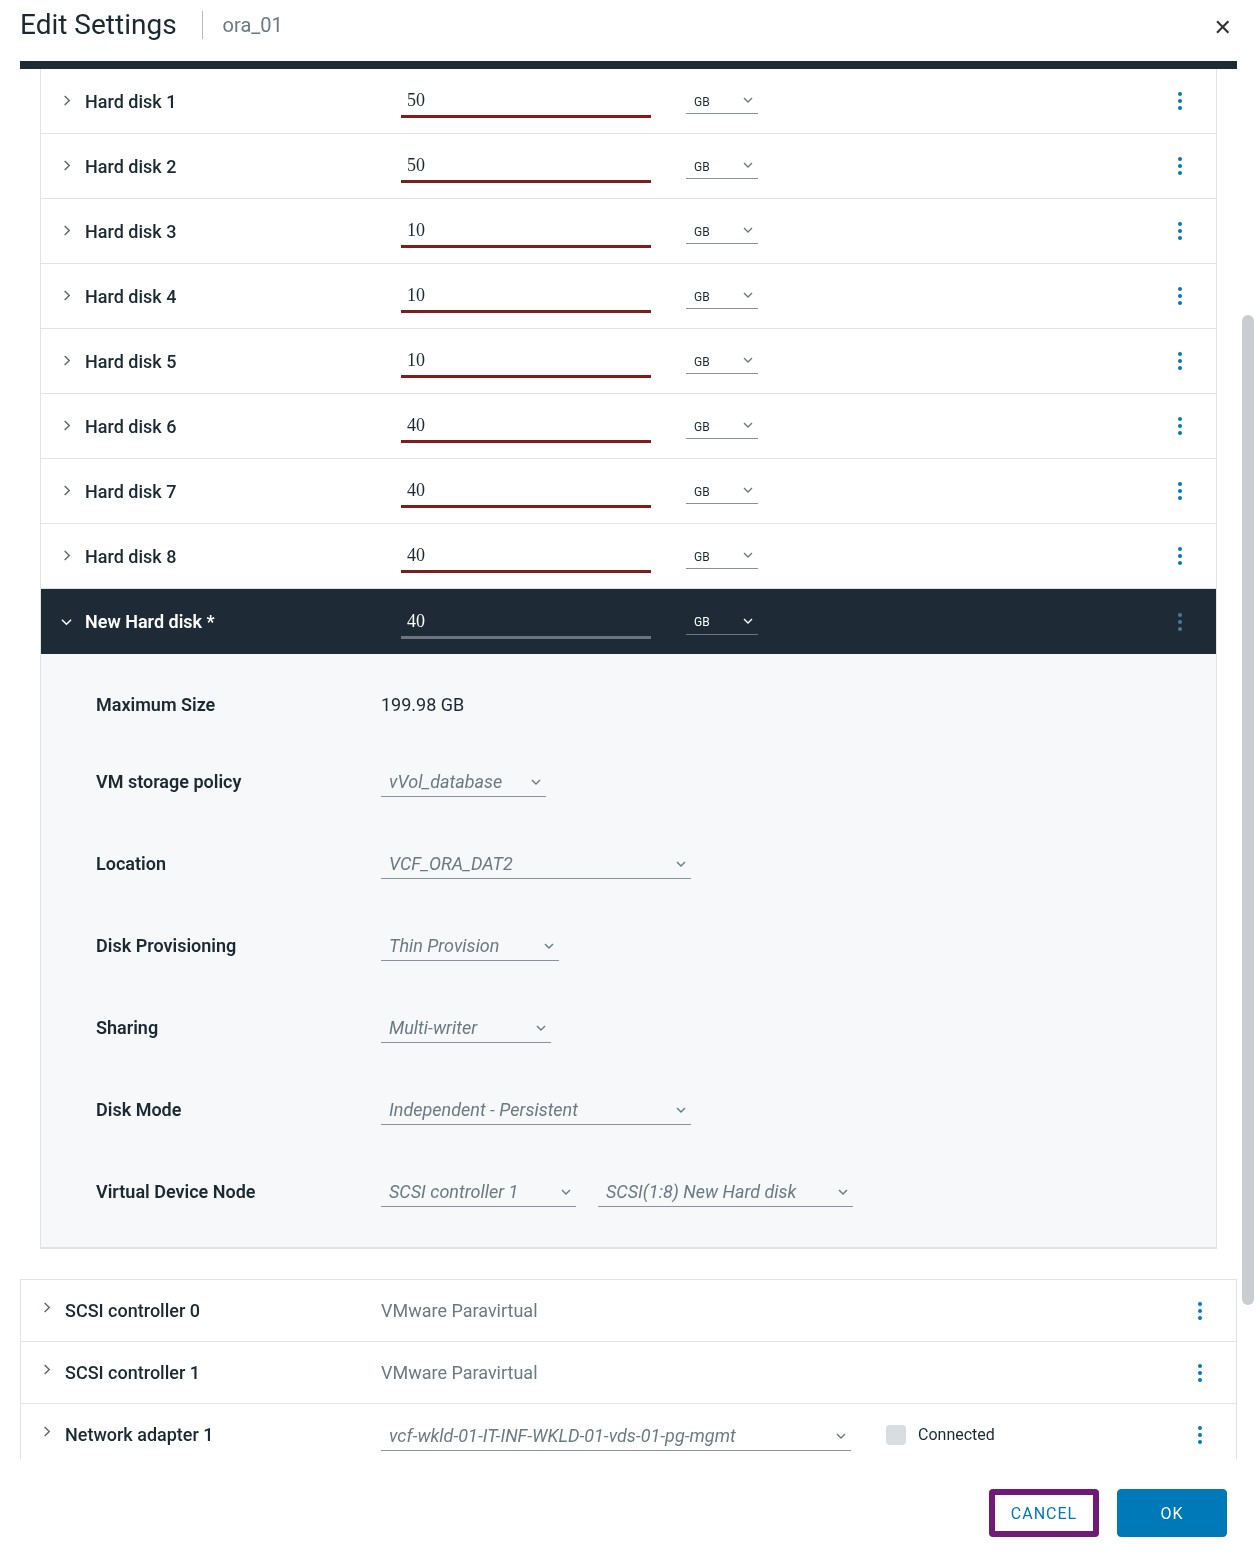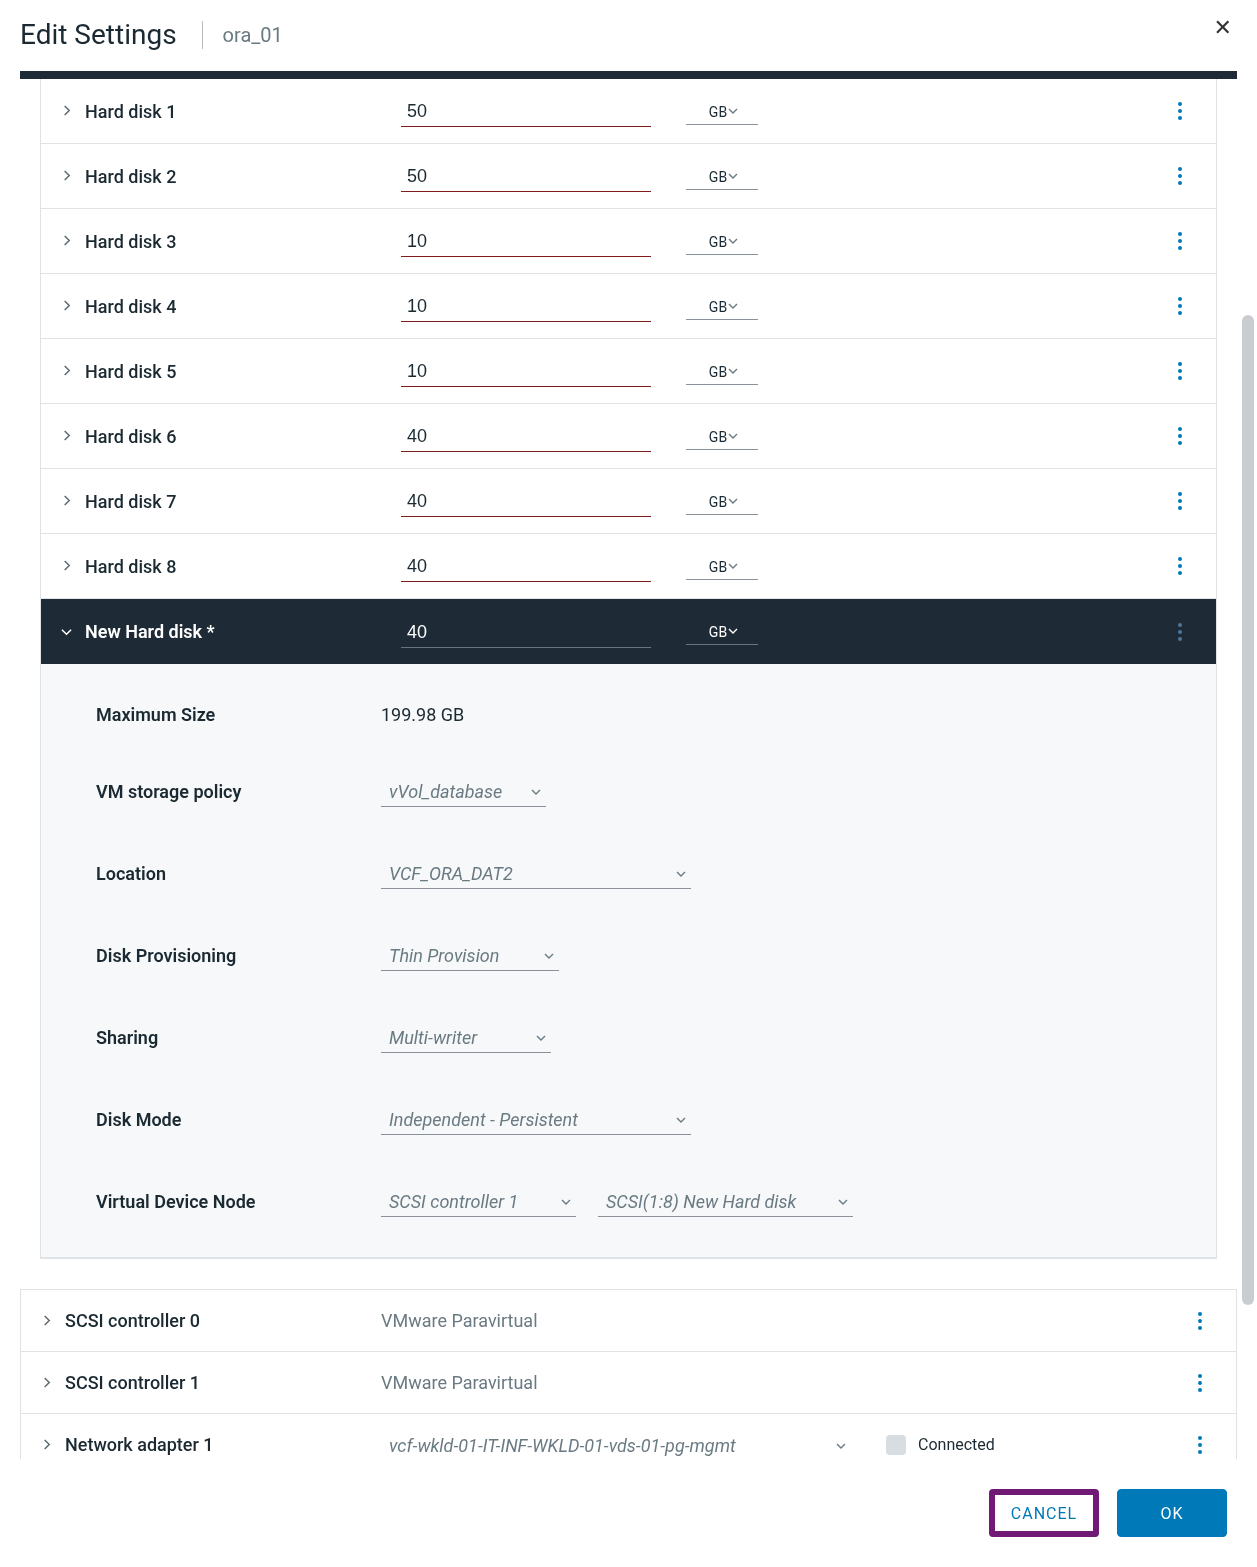--- a/index.html
+++ b/index.html
@@ -8,21 +8,21 @@
     font-size: 14px;
     color: #1b2a32;
     background: #fff;
     width: 1257px;
     height: 1567px;
     position: relative;
   }
   .dialog-header {
     display: flex;
     align-items: center;
-    padding: 18px 30px 20px 20px;
+    padding: 8px 30px 20px 20px;
     position: relative;
   }
   .dialog-title {
     font-size: 28px;
     font-weight: 400;
     color: #1b2a32;
   }
   .dialog-divider {
     width: 1px;
     height: 28px;
@@ -95,37 +95,38 @@
     width: 340px;
     flex-shrink: 0;
   }
   .underline-input {
     width: 250px;
     margin-right: 35px;
   }
   .underline-input input {
     width: 100%;
     border: none;
-    border-bottom: 1px solid #7f1d1d;
+    border-bottom: 3px solid #7f1d1d;
     font-size: 18px;
     padding: 6px 4px 4px 6px;
     outline: none;
     background: transparent;
     color: #1b2a32;
+    font-family: Liberation Serif, serif;
   }
   .unit-dd {
     display: flex;
     align-items: center;
     border-bottom: 1px solid #8a9199;
     padding: 6px 4px 4px 8px;
     width: 72px;
-    font-size: 14px;
+    font-size: 12px;
     color: #1b2a32;
     cursor: pointer;
-    justify-content: center;
+    justify-content: space-between;
   }
   .dd-caret svg { width: 12px; height: 12px; }
   .kebab-dots {
     position: absolute;
     right: 28px;
     top: 50%;
     transform: translateY(-50%);
     display: flex;
     flex-direction: column;
     gap: 3px;
@@ -186,21 +187,20 @@
     display: flex;
     align-items: center;
     min-height: 62px;
     border-bottom: 1px solid #e0e3e6;
     padding: 0 15px 0 20px;
     position: relative;
     background: #fff;
   }
   .lower-label {
     display: flex;
-    align-items: center;
     width: 340px;
     flex-shrink: 0;
   }
   .lower-text {
     font-size: 18px;
     color: #1b2a32;
     font-weight: 500;
   }
   .lower-value {
     font-size: 18px;

